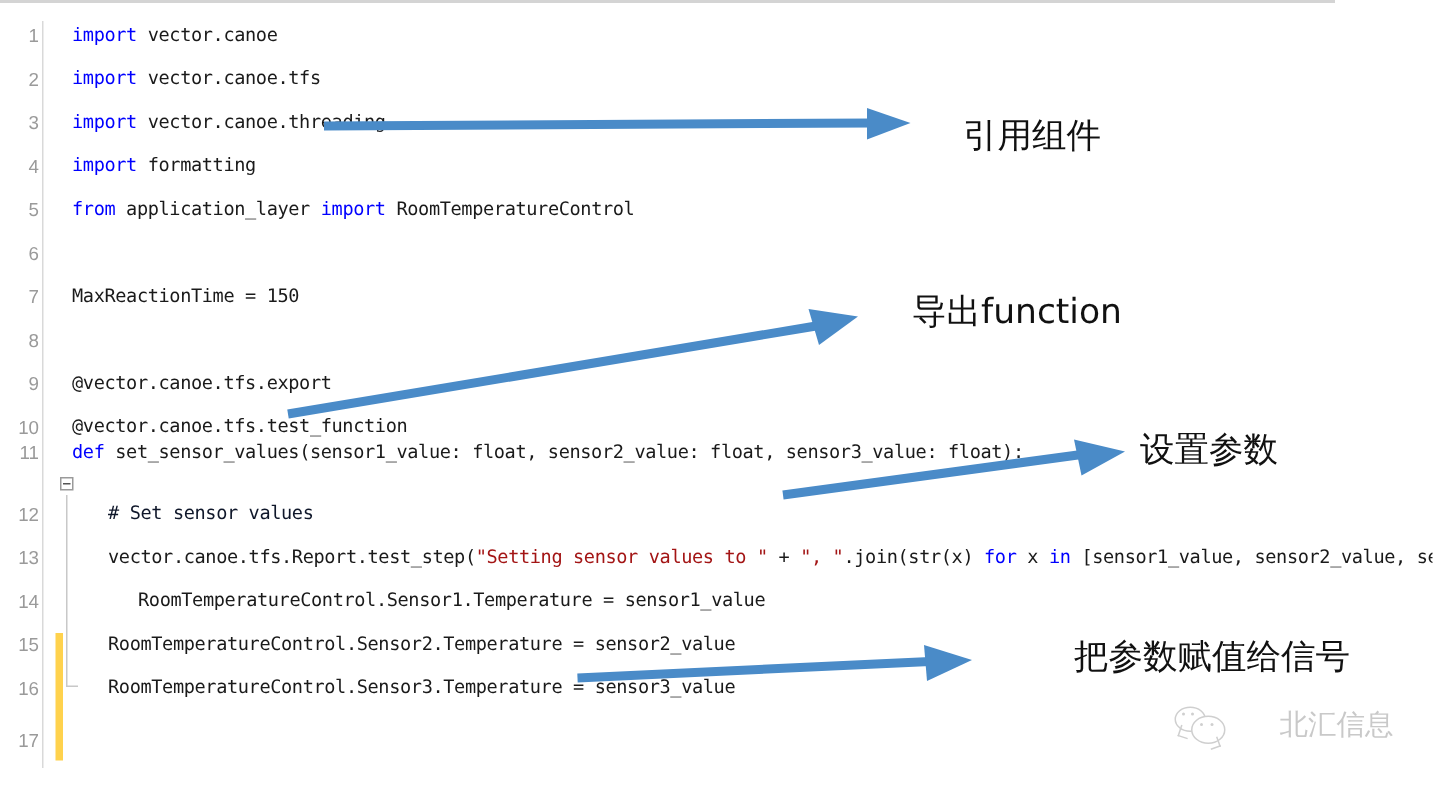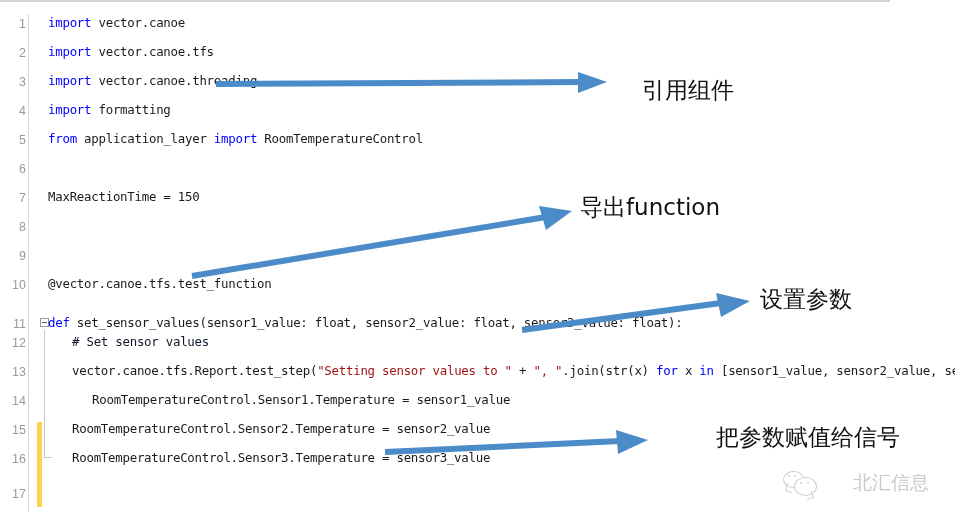--- a/index.html
+++ b/index.html
@@ -115,23 +115,23 @@
   <div id="indent-foot"></div>
   <div id="code-lines">
       <div class="line" style="top: 12px;"><span class="lnum">1</span><span class="code"><span class="kw">import</span><span> vector.canoe</span></span></div>
       <div class="line" style="top: 41px;"><span class="lnum">2</span><span class="code"><span class="kw">import</span><span> vector.canoe.tfs</span></span></div>
       <div class="line" style="top: 70px;"><span class="lnum">3</span><span class="code"><span class="kw">import</span><span> vector.canoe.threading</span></span></div>
       <div class="line" style="top: 99px;"><span class="lnum">4</span><span class="code"><span class="kw">import</span><span> formatting</span></span></div>
       <div class="line" style="top: 128px;"><span class="lnum">5</span><span class="code"><span class="kw">from</span><span> application_layer </span><span class="kw">import</span><span> RoomTemperatureControl</span></span></div>
       <div class="line" style="top: 157px;"><span class="lnum">6</span><span class="code"></span></div>
       <div class="line" style="top: 186px;"><span class="lnum">7</span><span class="code"><span>MaxReactionTime = 150</span></span></div>
       <div class="line" style="top: 215px;"><span class="lnum">8</span><span class="code"></span></div>
-      <div class="line" style="top: 244px;"><span class="lnum">9</span></div>
+      <div class="line" style="top: 244px;"><span class="lnum">9</span><span class="code"><span class="deco">@vector.canoe.tfs.export</span></span></div>
       <div class="line" style="top: 273px;"><span class="lnum">10</span><span class="code"><span class="deco">@vector.canoe.tfs.test_function</span></span></div>
-      <div class="line" style="top: 312px; text-decoration: underline;"><span class="lnum">11</span><span class="code"><span class="kw">def</span><span> set_sensor_values(sensor1_value: float, sensor2_value: float, sensor3_value: float):</span></span></div>
+      <div class="line" style="top: 290px; text-decoration: underline;"><span class="lnum">11</span><span class="code"><span class="kw">def</span><span> set_sensor_values(sensor1_value: float, sensor2_value: float, sensor3_value: float):</span></span></div>
       <div class="line" style="top: 331px;"><span class="lnum">12</span><span class="code ind1" style="left: 72px;"><span class="cmt"># Set sensor values</span></span></div>
       <div class="line" style="top: 360px;"><span class="lnum">13</span><span class="code ind1" style="left: 72px;"><span>vector.canoe.tfs.Report.test_step(</span><span class="str">"Setting sensor values to "</span><span> + </span><span class="str">", "</span><span>.join(str(x) </span><span class="kw">for</span><span> x </span><span class="kw">in</span><span> [sensor1_value, sensor2_value, sensor3_value]))</span></span></div>
       <div class="line" style="top: 389px;"><span class="lnum">14</span><span class="code ind1" style="left: 72px; padding-left: 20px;"><span>RoomTemperatureControl.Sensor1.Temperature = sensor1_value</span></span></div>
       <div class="line" style="top: 418px;"><span class="lnum">15</span><span class="code ind1" style="left: 72px;"><span>RoomTemperatureControl.Sensor2.Temperature = sensor2_value</span></span></div>
       <div class="line" style="top: 447px;"><span class="lnum">16</span><span class="code ind1" style="left: 72px;"><span>RoomTemperatureControl.Sensor3.Temperature = sensor3_value</span></span></div>
       <div class="line" style="top: 482px;"><span class="lnum">17</span><span class="code"></span></div>
     </div>
 </div>
 
 <svg class="arrow-svg" style="left:210px;top:66px;" width="405" height="32" viewBox="0 0 405 32">
@@ -156,21 +156,21 @@
 </svg>
 
 <svg class="arrow-svg" style="left:380px;top:425px;" width="290" height="40" viewBox="0 0 290 40">
   <g class="arrow-g4">
     <path d="M5,27 L240,16" stroke="#4a8bc8" stroke-width="6" fill="none"></path>
     <path d="M236,5 L268,15 L238,29 Z" fill="#4a8bc8"></path>
   </g>
 </svg>
 
 <div class="note" style="left:642px;top:60px;margin-top:15px;">引用组件</div>
-<div class="note" style="left:580px;top:192px;">导出function</div>
+<div class="note" style="left:608px;top:192px;">导出function</div>
 <div class="note" style="left:760px;top:284px;">设置参数</div>
 <div class="note" style="left:716px;top:422px;">把参数赋值给信号</div>
 
 <div id="watermark" style="color: rgb(201, 201, 201); gap: 36px;">
   <span id="wechat-icon">
     <span class="b1"></span>
     <span class="b2"></span>
     <i style="left:5px;top:5px;"></i>
     <i style="left:11px;top:5px;"></i>
     <i style="left:17px;top:12px;"></i>

